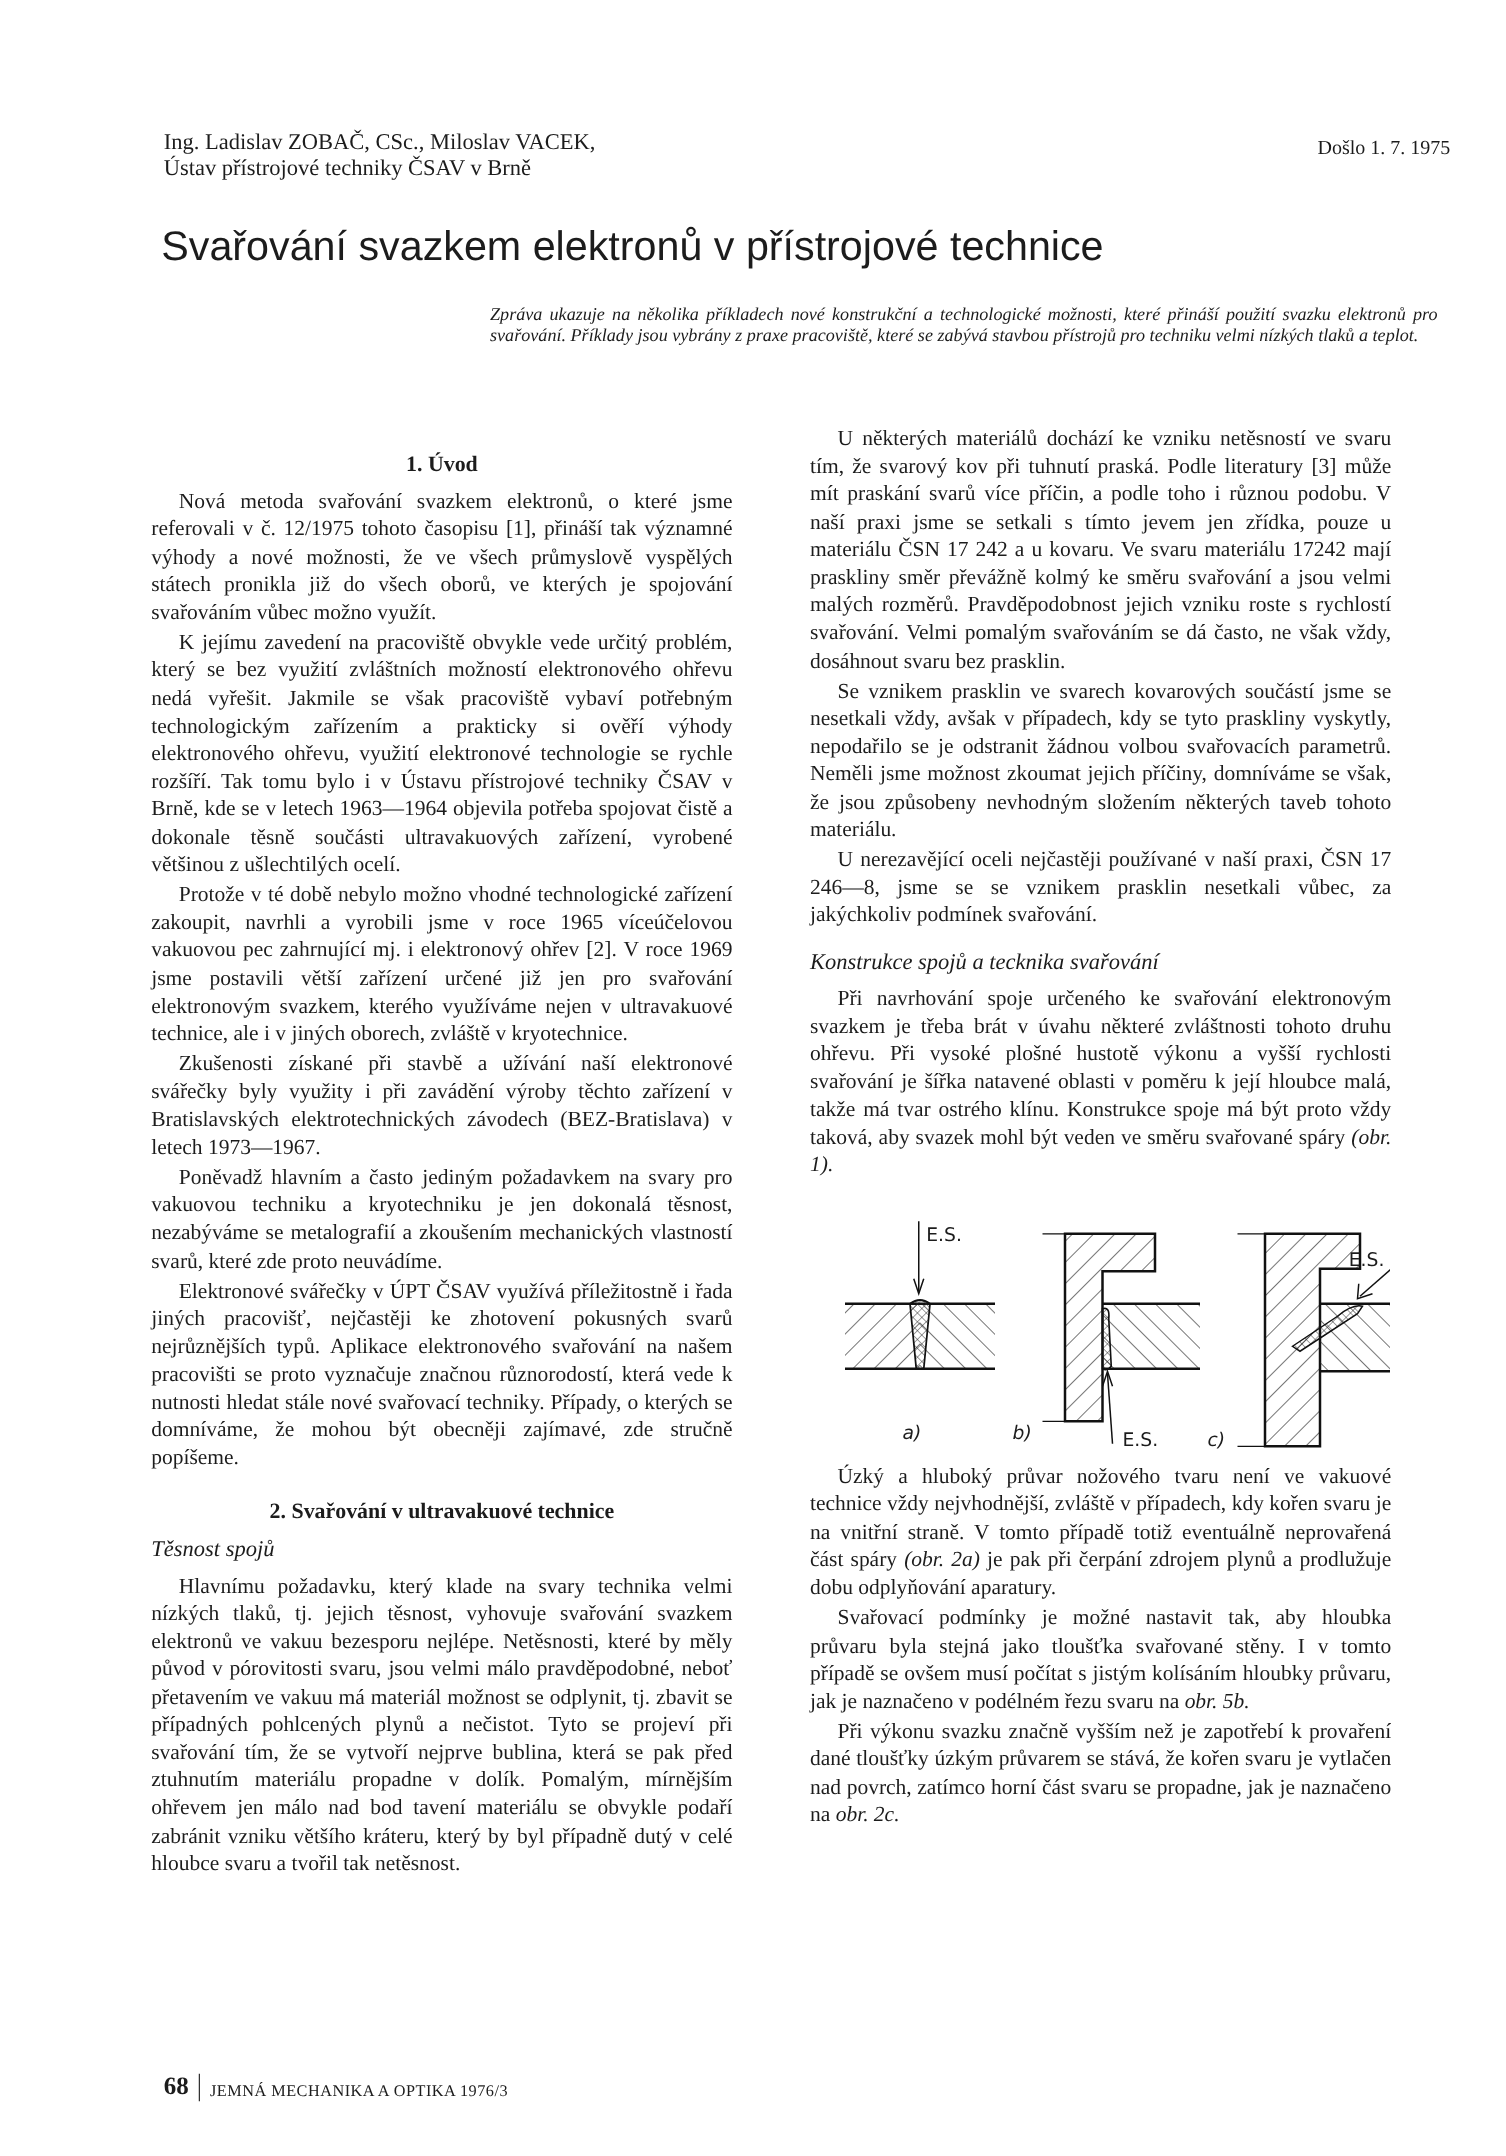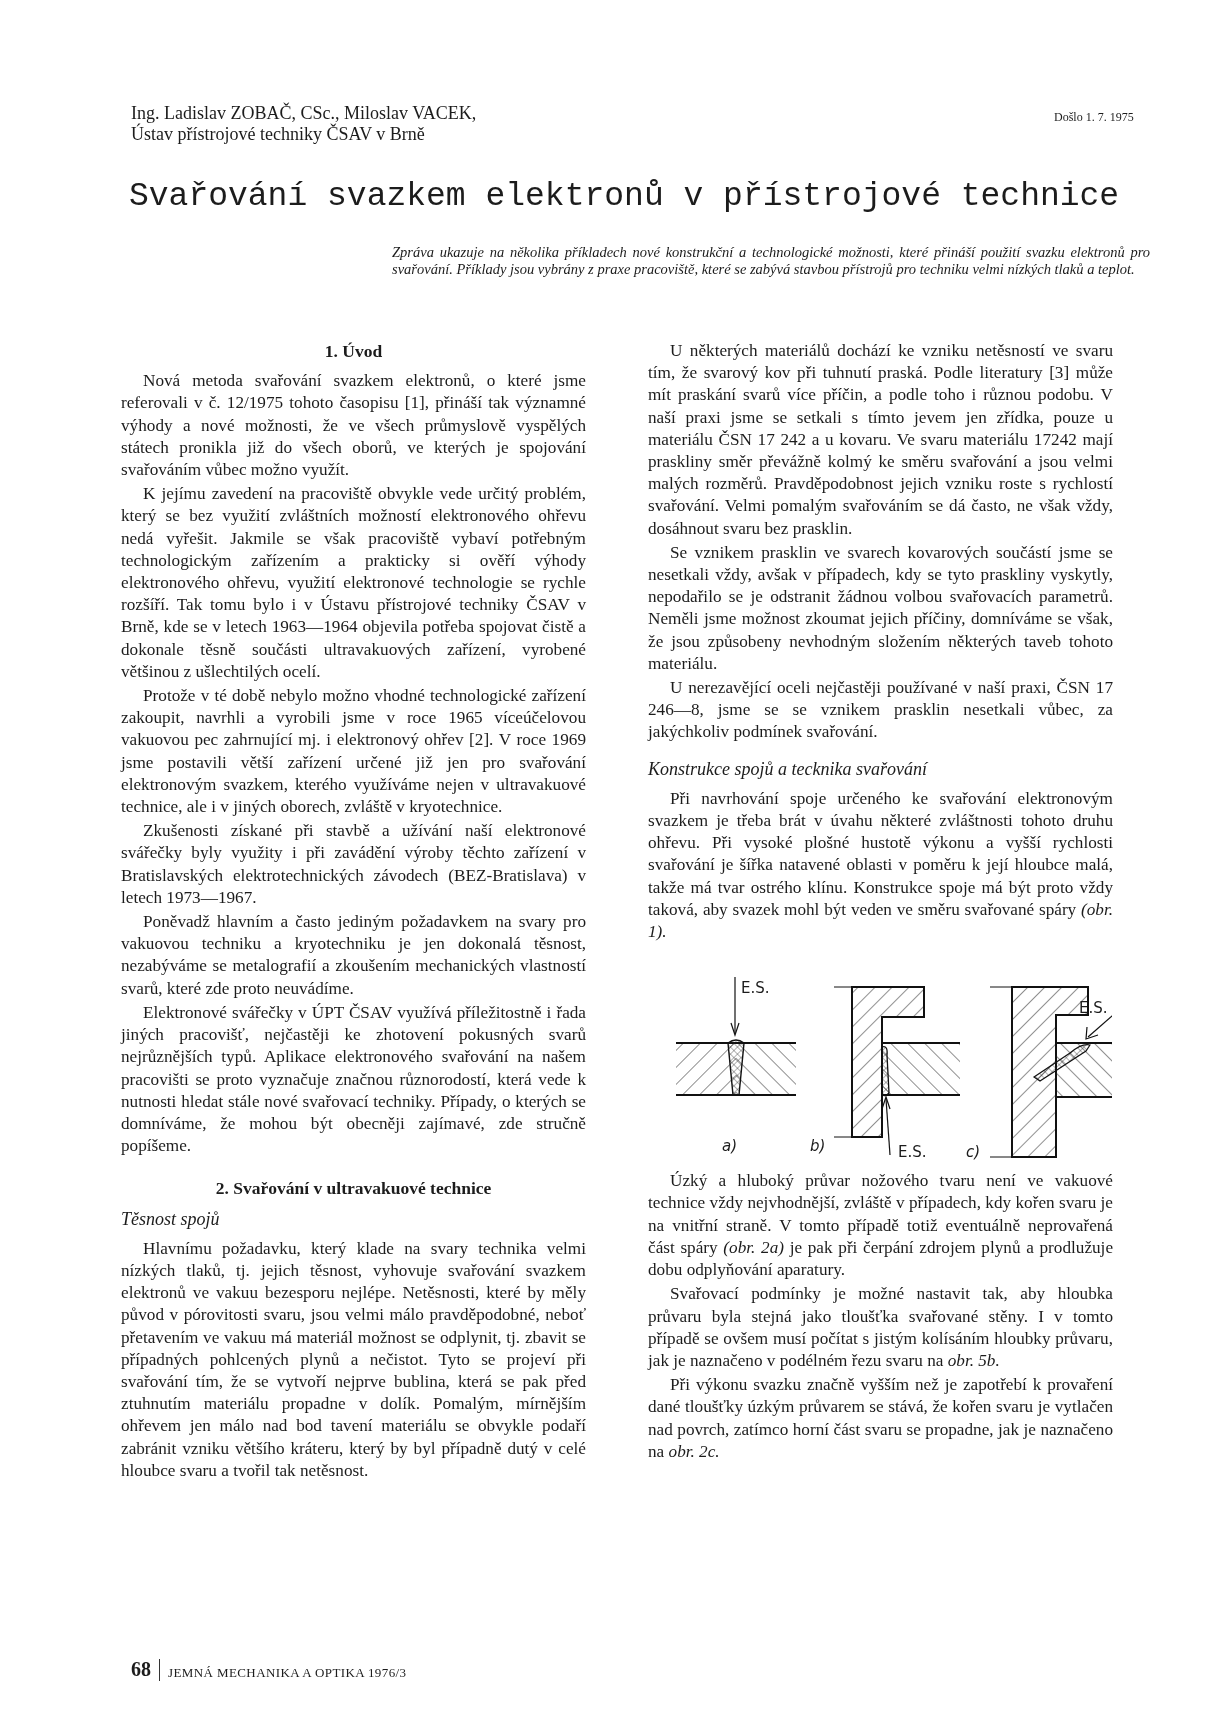--- a/index.html
+++ b/index.html
@@ -4,36 +4,36 @@
 <style>
   html, body { margin: 0; padding: 0; background: #fff; }
   body {
     width: 1205px; height: 1725px; position: relative; overflow: hidden;
     font-family: "Liberation Serif", "DejaVu Serif", serif; color: #1c1c1c;
   }
   .authors {
     position: absolute; left: 131px; top: 103px; font-size: 18px; line-height: 21px;
   }
   .received {
-    position: absolute; left: 1054px; top: 110px; font-size: 12px;
+    position: absolute; left: 1054px; top: 110px; font-size: 16px;
   }
   .title {
     position: absolute; left: 129px; top: 178px;
-    font-family: Liberation Mono, monospace; font-size: 33px; letter-spacing: 0px;
+    font-family: Liberation Sans, sans-serif; font-size: 33px; letter-spacing: 0px;
     font-weight: normal; margin: 0; white-space: nowrap;
   }
   .abstract {
     position: absolute; left: 392px; top: 244px; width: 758px;
     font-style: italic; font-size: 14.5px; line-height: 16.5px; text-align: justify;
   }
   .col {
     position: absolute; top: 340px; width: 465px;
     font-size: 17.2px; line-height: 22.2px; text-align: justify;
   }
-  .col-left { left: 121px; }
+  .col-left { left: 121px; margin-top: 20px; }
   .col-right { left: 648px; }
   .col p { margin: 0 0 2px 0; text-indent: 22px; hyphens: manual; }
   .col h2 {
     font-size: 17.5px; font-weight: bold; text-align: center; margin: 0 0 8px 0;
   }
   .col h3 {
     font-size: 18px; font-weight: normal; font-style: italic; margin: 4px 0 8px 0;
   }
   .figure { position: relative; width: 470px; height: 205px; margin: 22px 0 0 -6px; }
   .figure svg { position: absolute; left: 0; top: 0; }

